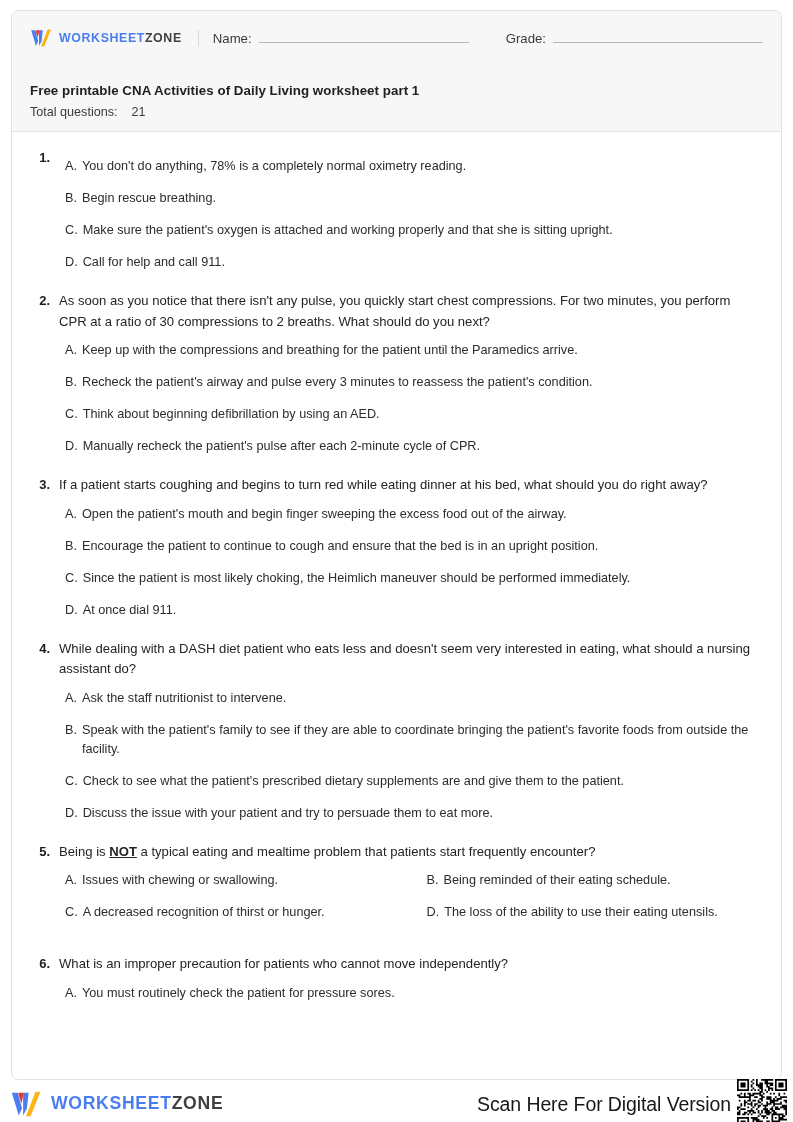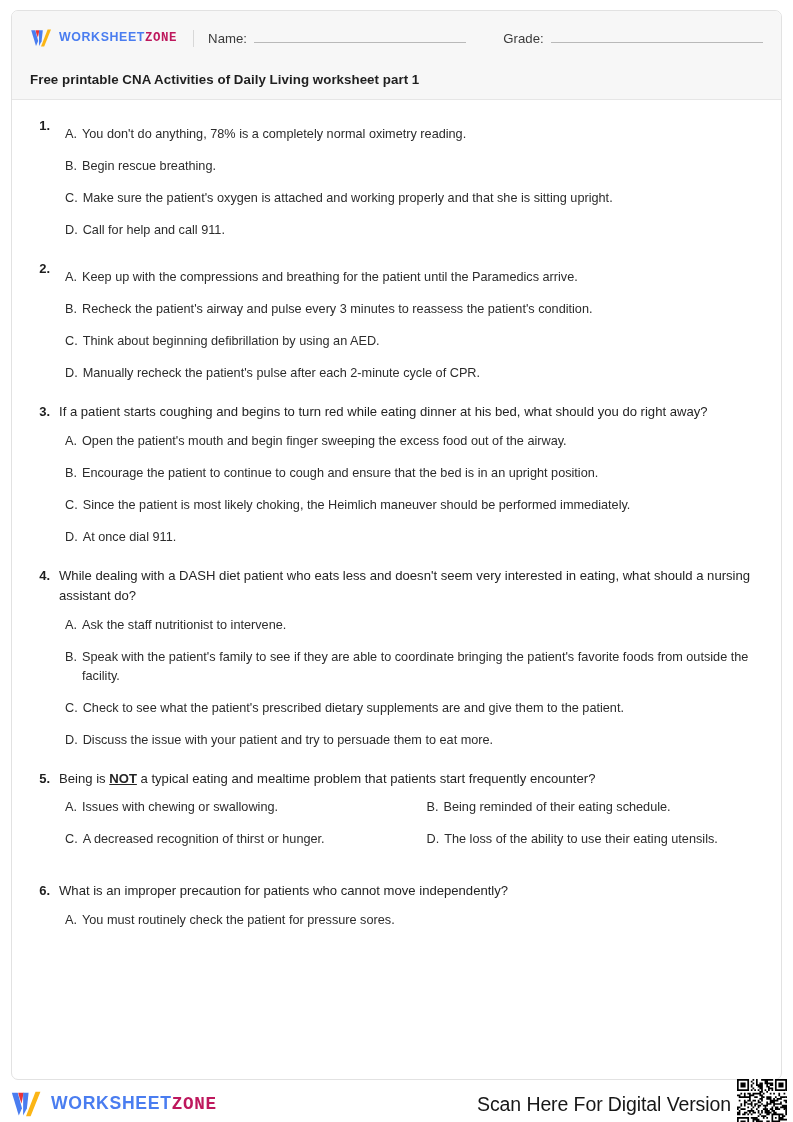--- a/index.html
+++ b/index.html
@@ -52,21 +52,21 @@
   }
   .logo-mark { display: block; }
   .logo-word {
     font-size: 12.4px;
     font-weight: bold;
     letter-spacing: 0.6px;
     white-space: nowrap;
     line-height: 1;
   }
   .logo-word .w { color: #4a7df0; margin-top: 24px; }
-  .logo-word .z { color: #be185d; font-family: Liberation Mono, monospace; }
+  .logo-word .z { color: #404040; }
 
   .logo-divider {
     width: 1px;
     height: 17px;
     background: #d8d8d8;
     margin: 0 14px 0 16px;
     flex: 0 0 auto;
   }
 
   .field {
@@ -85,21 +85,21 @@
   }
   .field-line {
     flex: 1 1 auto;
     border-bottom: 1px solid #b9b9b9;
     height: 11px;
     margin-left: 7px;
   }
   .field-name .field-line { max-width: 100%; }
 
   .sheet-title {
-    margin-top: 21px;
+    margin-top: 32px;
     font-size: 13.3px;
     font-weight: bold;
     color: #1f1f1f;
     letter-spacing: 0.05px;
   }
   .sheet-meta {
     margin-top: 7px;
     font-size: 12.6px;
     color: #3a3a3a;
     display: flex;
@@ -213,20 +213,24 @@
 
       <div class="field field-grade">
         <span class="field-label">Grade:</span>
         <span class="field-line"></span>
       </div>
 
     </div>
 
     <div class="sheet-title">Free printable CNA Activities of Daily Living worksheet part 1</div>
 
+    <div class="sheet-meta">
+      <span>Total questions:</span>
+      <span class="meta-value">21</span>
+    </div>
 
   </div>
 
   <div class="body" id="question-list">
       <div class="question">
         <div class="q-num">1.</div>
         <div class="q-body">
           <div class="answers">
             <div class="answer">
               <span class="ans-letter">A.</span>
@@ -243,20 +247,21 @@
             <div class="answer">
               <span class="ans-letter">D.</span>
               <span class="ans-text">Call for help and call 911.</span>
             </div>
           </div>
         </div>
       </div>
       <div class="question">
         <div class="q-num">2.</div>
         <div class="q-body">
+          <div class="q-text">As soon as you notice that there isn't any pulse, you quickly start chest compressions. For two minutes, you perform CPR at a ratio of 30 compressions to 2 breaths. What should do you next?</div>
           <div class="answers">
             <div class="answer">
               <span class="ans-letter">A.</span>
               <span class="ans-text">Keep up with the compressions and breathing for the patient until the Paramedics arrive.</span>
             </div>
             <div class="answer">
               <span class="ans-letter">B.</span>
               <span class="ans-text">Recheck the patient's airway and pulse every 3 minutes to reassess the patient's condition.</span>
             </div>
             <div class="answer">

